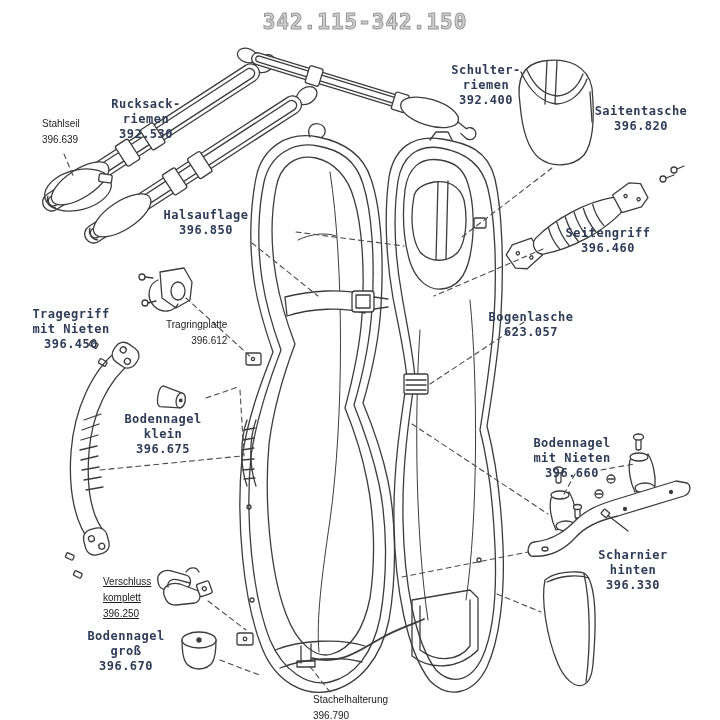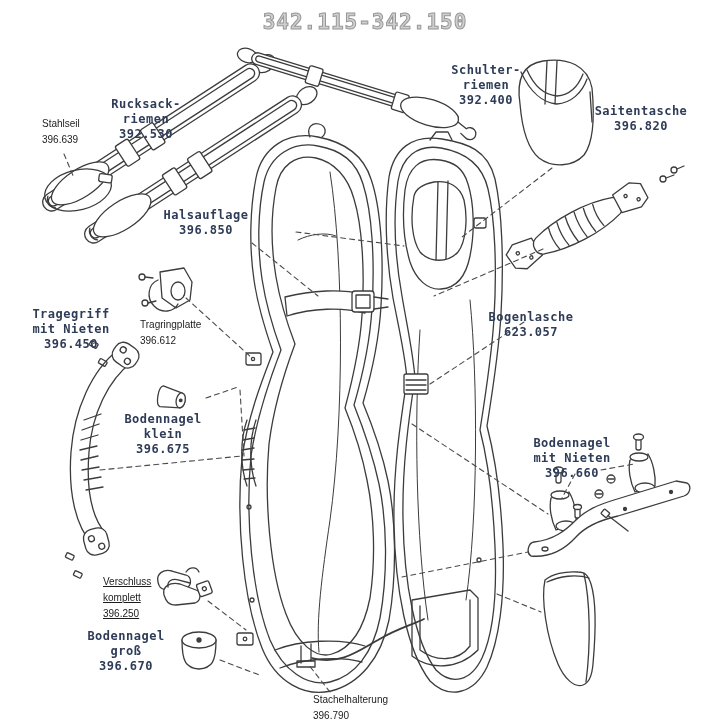--- a/index.html
+++ b/index.html
@@ -256,35 +256,39 @@
   <div class="lbl ctr" style="left:126px;top:97px;margin-left:20px;">Rucksack-
 riemen
 392.530</div>
   <div class="lbl plain" style="left:42px;top:116px;">Stahlseil
 396.639</div>
   <div class="lbl ctr" style="left:460px;top:63px;margin-left:26px;">Schulter-
 riemen
 392.400</div>
   <div class="lbl ctr" style="left:641px;top:104px;">Saitentasche
 396.820</div>
+  <div class="lbl ctr" style="left:608px;top:226px;">Seitengriff
+396.460</div>
   <div class="lbl ctr" style="left:206px;top:208px;">Halsauflage
 396.850</div>
   <div class="lbl ctr" style="left:71px;top:307px;">Tragegriff
 mit Nieten
 396.450</div>
-  <div class="lbl plain" style="left:140px;top:317px;">Tragringplatte
+  <div class="lbl plain" style="left:166px;top:317px;text-align:right;">Tragringplatte
 396.612</div>
   <div class="lbl ctr" style="left:163px;top:412px;">Bodennagel
 klein
 396.675</div>
   <div class="lbl ctr" style="left:531px;top:310px;">Bogenlasche
 623.057</div>
   <div class="lbl ctr" style="left:572px;top:436px;">Bodennagel
 mit Nieten
 396.660</div>
+  <div class="lbl ctr" style="left:633px;top:548px;">Scharnier hinten
+396.330</div>
   <div class="lbl ctr" style="left:126px;top:629px;">Bodennagel
 groß
 396.670</div>
   <div class="lbl plain" style="left:103px;top:574px;text-decoration:underline;">Verschluss
 komplett
 396.250</div>
   <div class="lbl plain" style="left:313px;top:692px;">Stachelhalterung
 396.790</div>
 
 </div>

